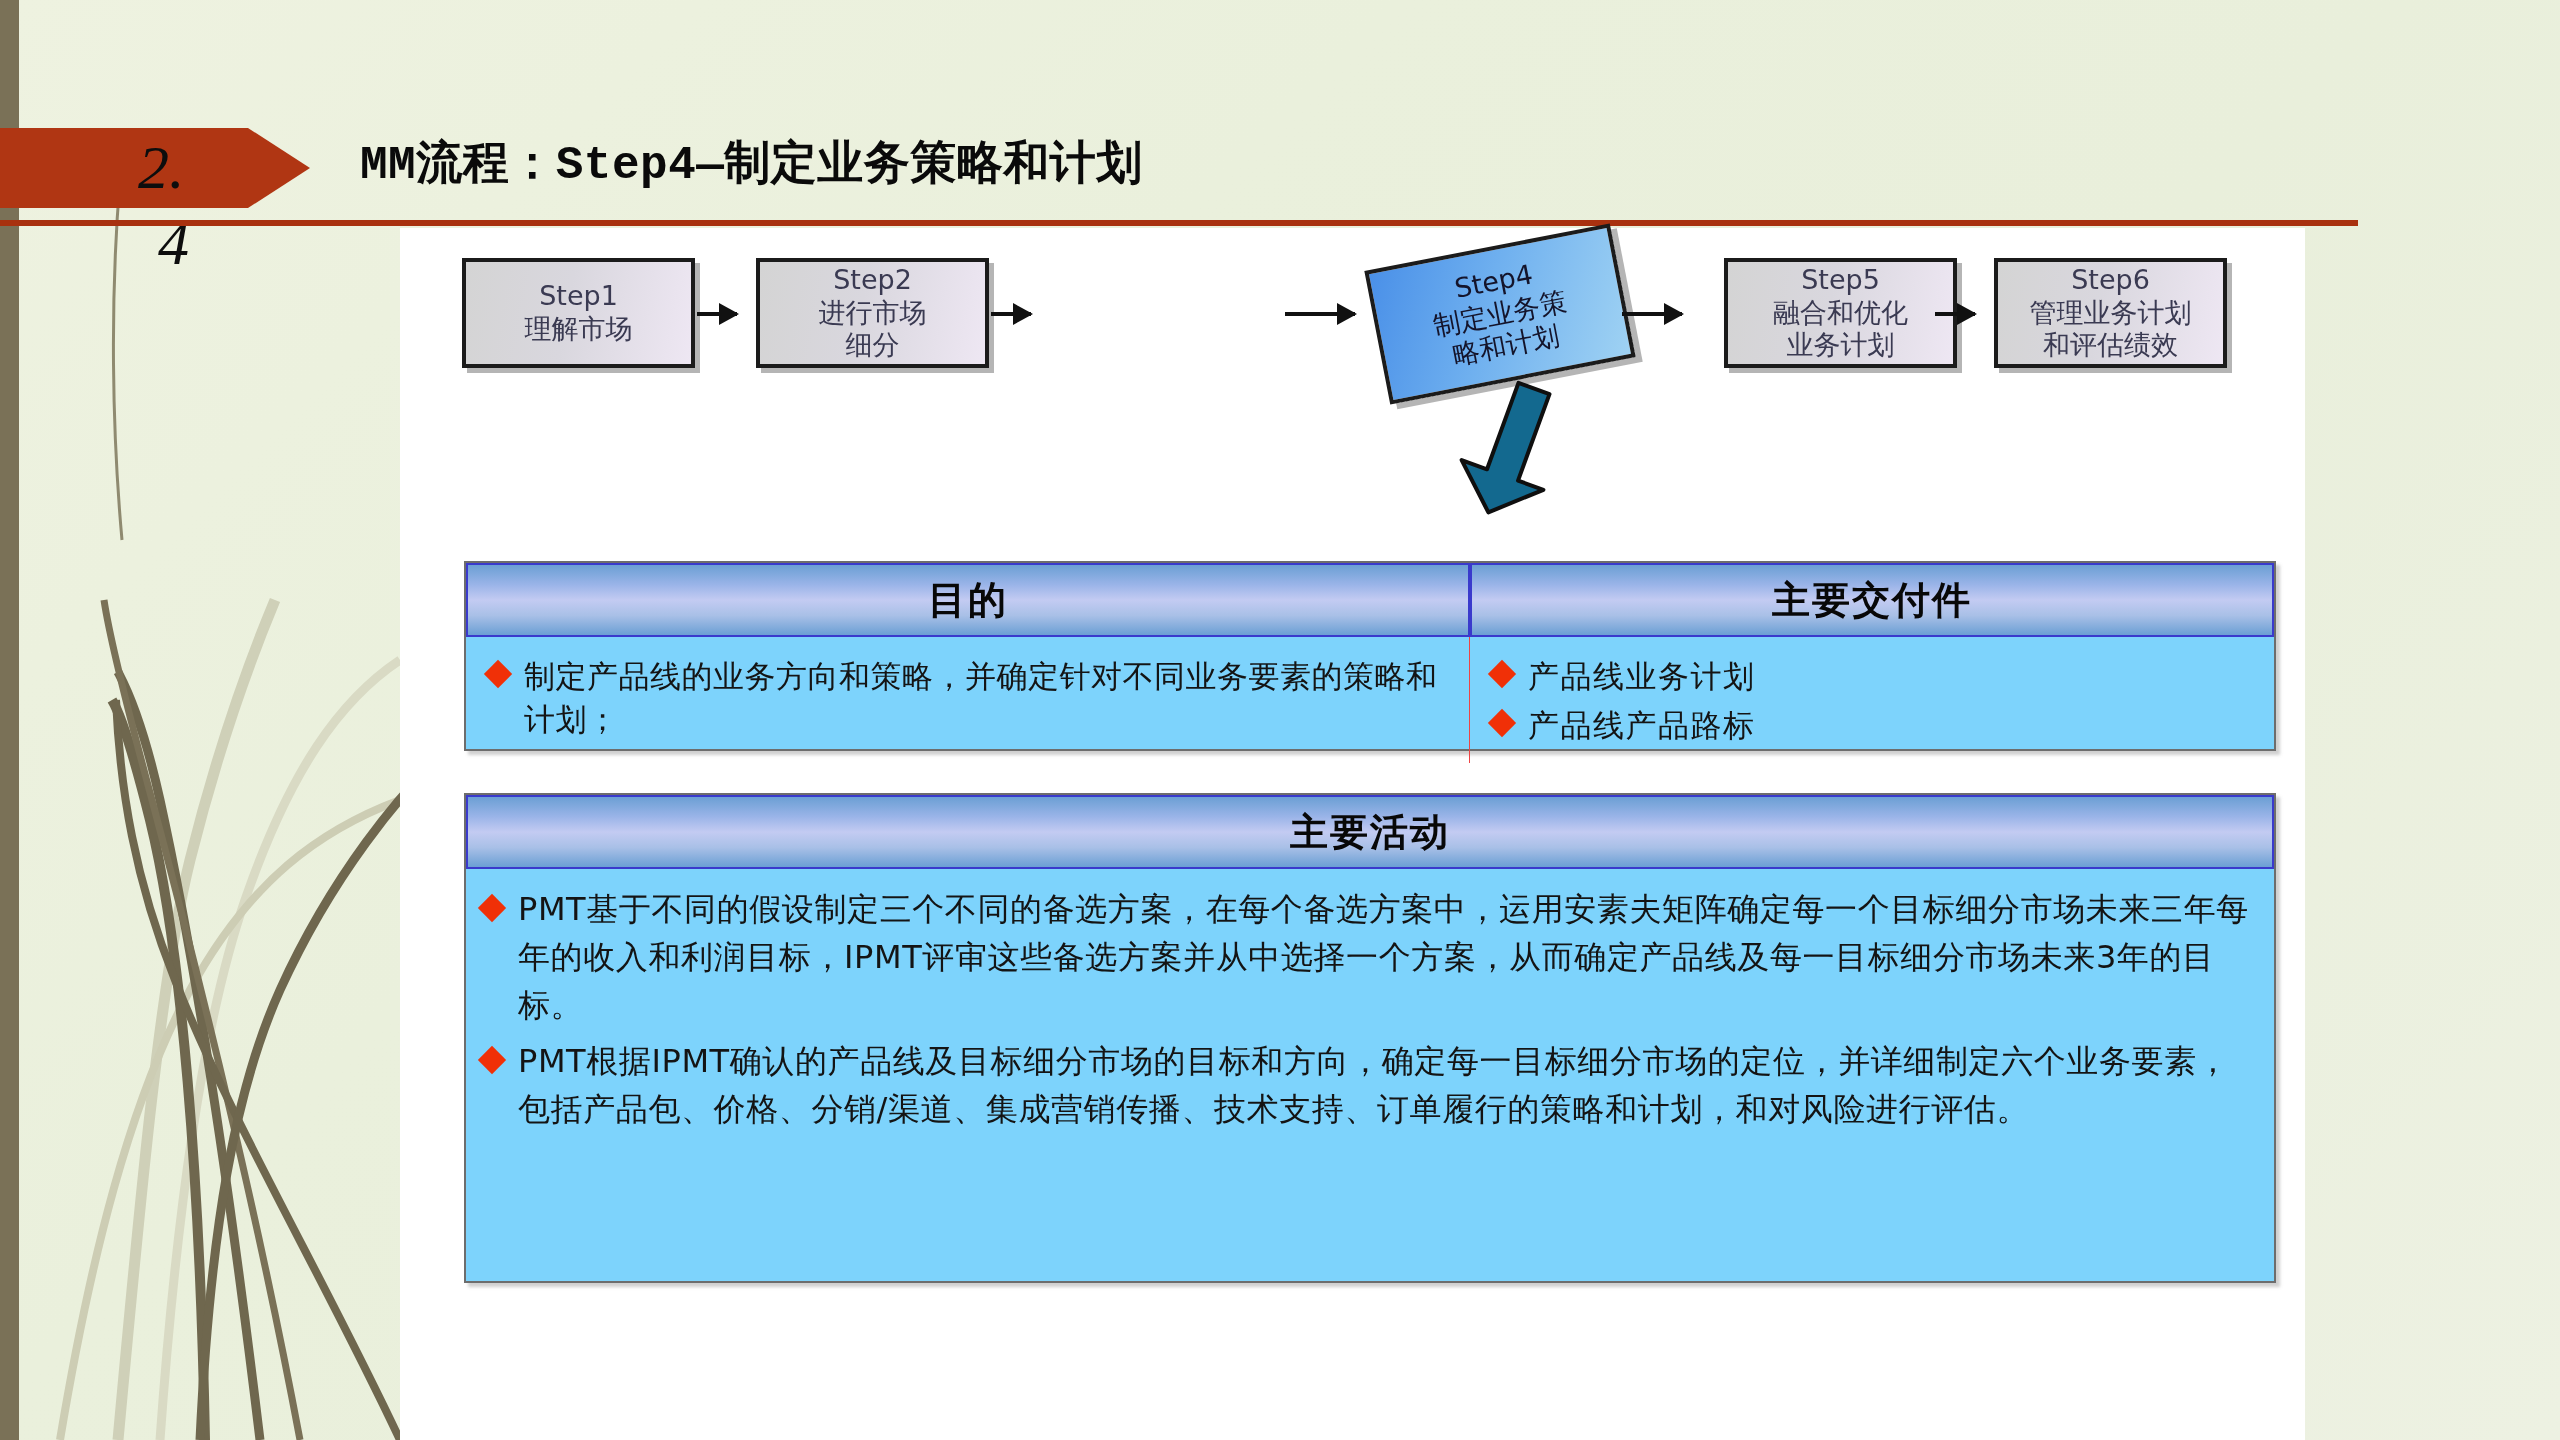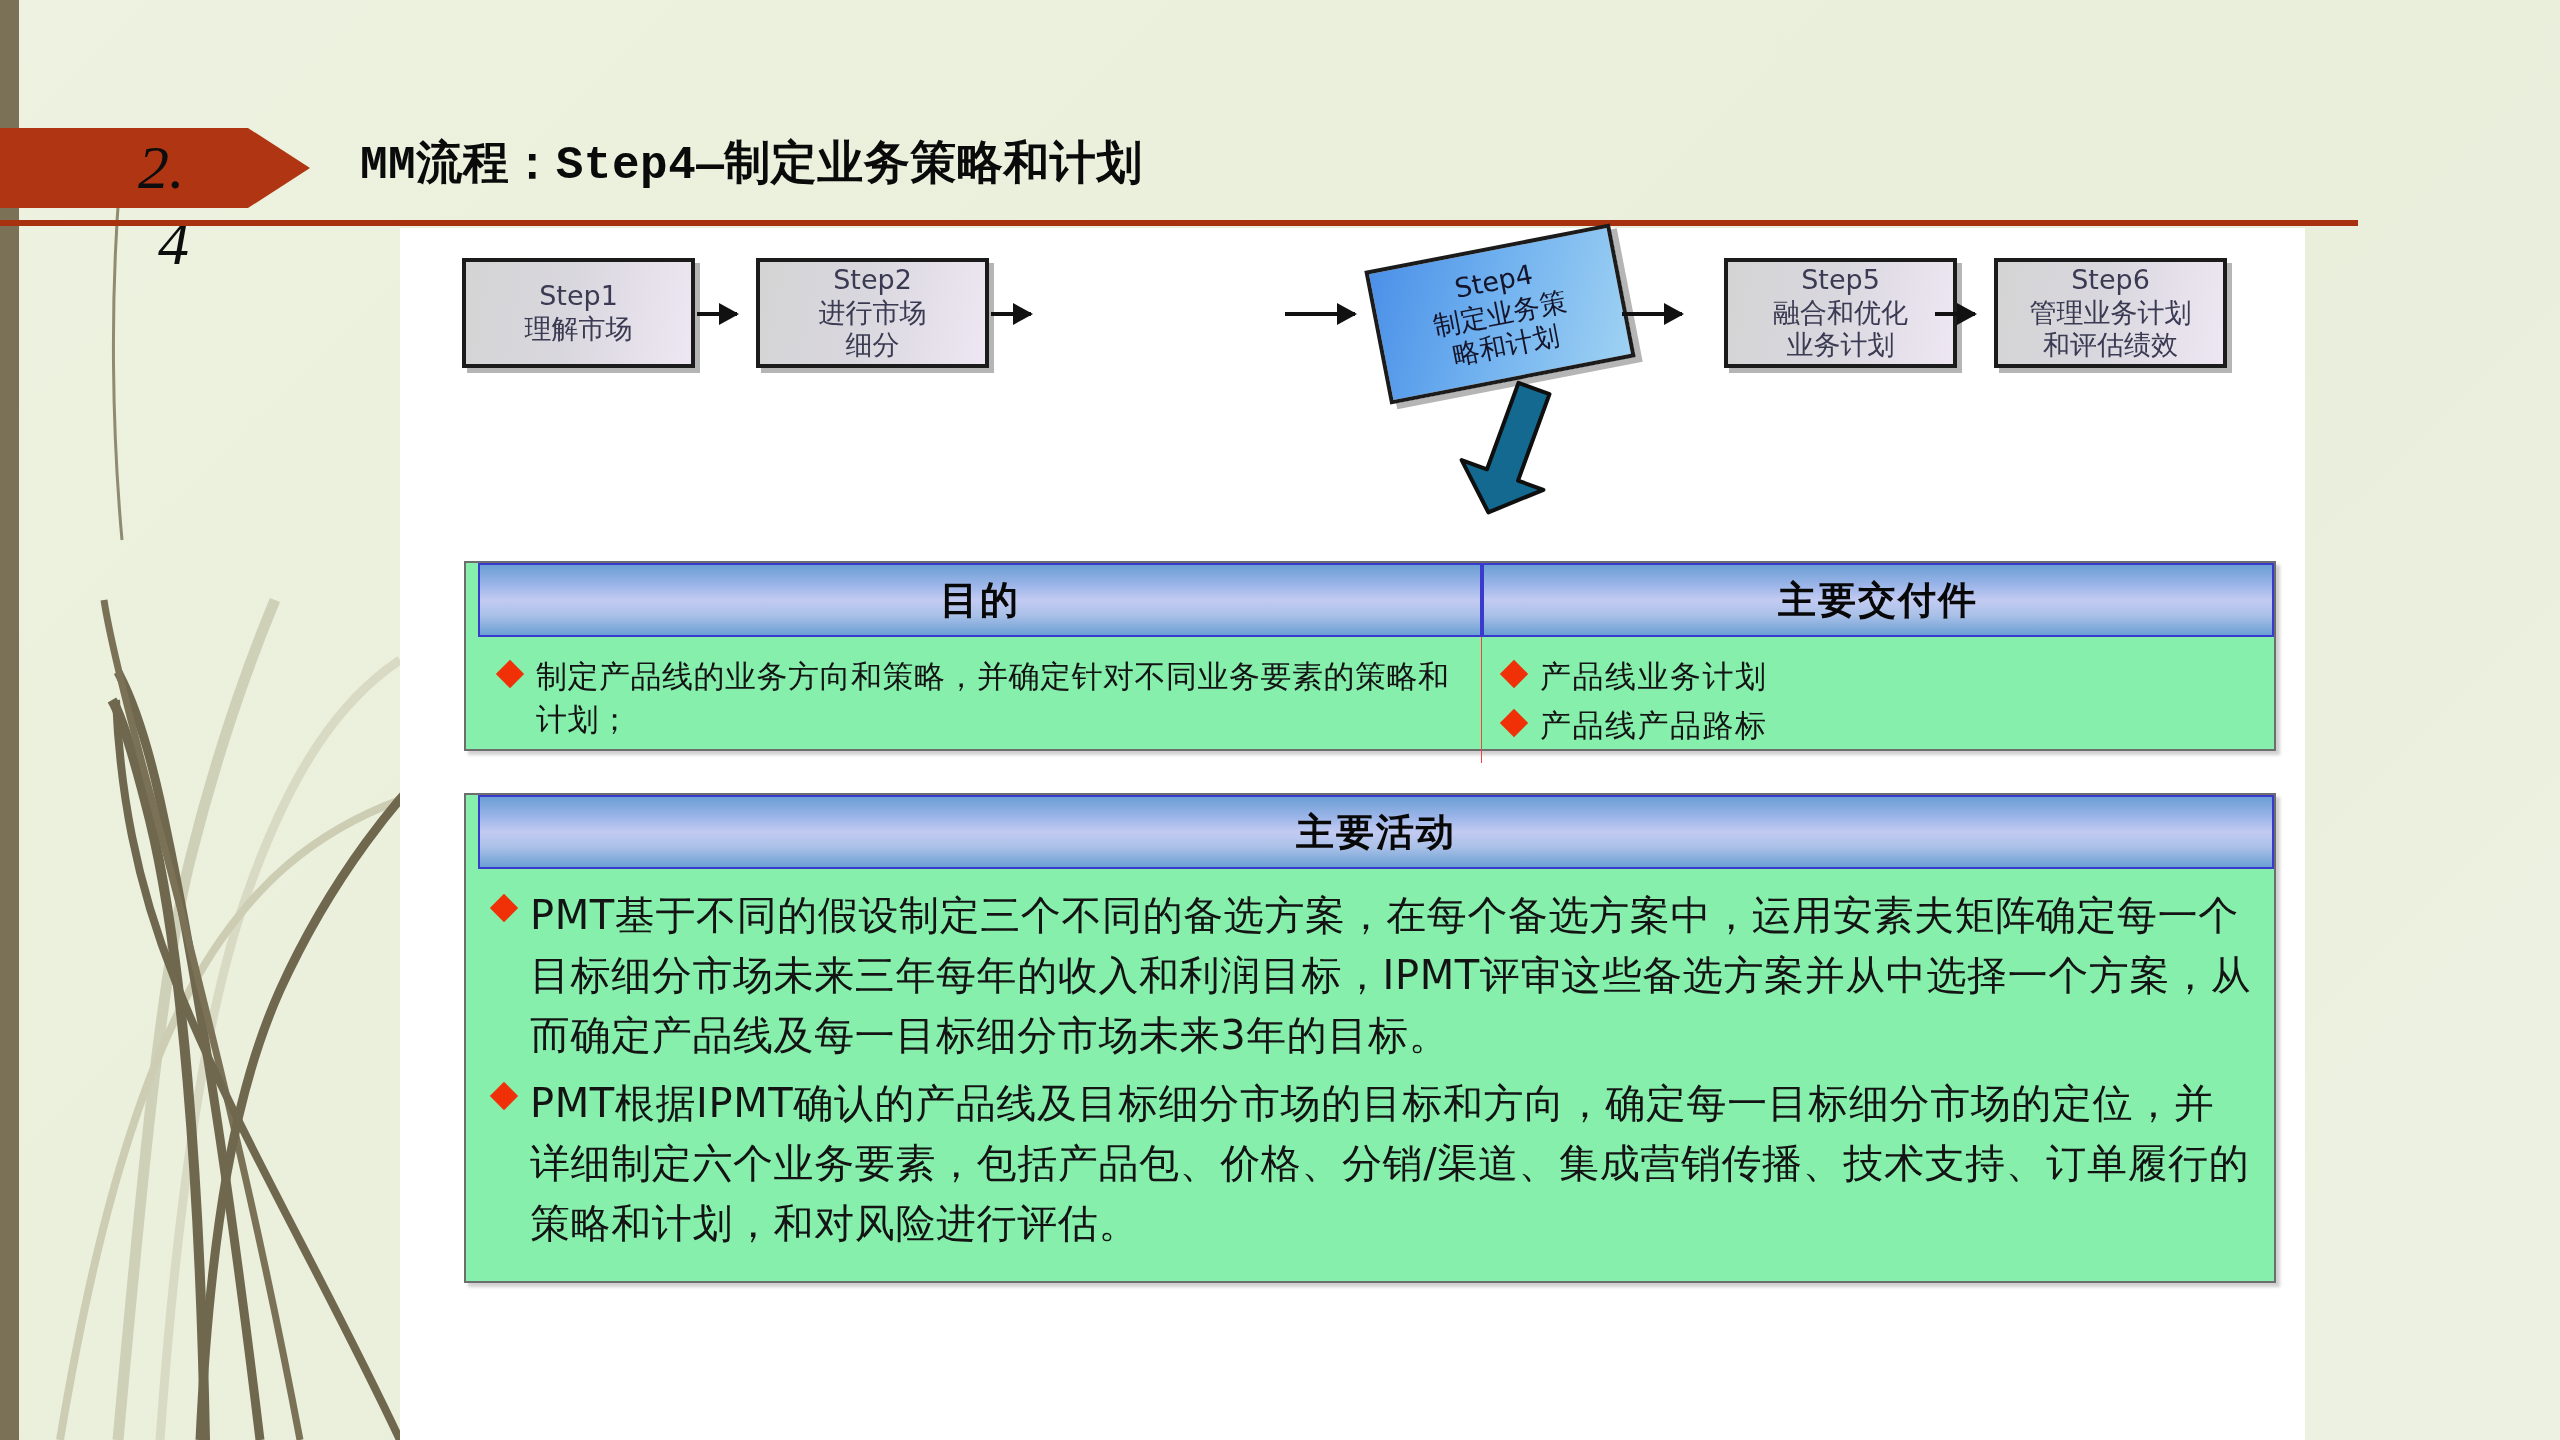--- a/index.html
+++ b/index.html
@@ -152,23 +152,22 @@
   .big-arrow {
     position: absolute;
     left: 1050px; top: 152px;
     width: 120px; height: 140px;
   }
   
   .tbl {
     position: absolute;
     border: 2px solid #6d6d6d;
     box-sizing: border-box;
-    background: #86efac;
+    background: #7dd3fc;
     box-shadow: 4px 4px 3px rgba(120,120,120,0.35);
-    padding-left: 12px;
   }
   .tbl-top {
     left: 64px; top: 333px; width: 1812px; height: 190px;
   }
   .tbl-bottom {
     left: 64px; top: 565px; width: 1812px; height: 490px;
   }
   .hdr-row { display: flex; height: 74px; }
   .hdr-cell {
     flex: 1;
@@ -212,21 +211,21 @@
     color: #141414;
     line-height: 1.38;
     letter-spacing: 0.5px;
   }
   .btxt.wide { letter-spacing: 1.5px; }
   .activities {
     padding: 16px 20px 10px 10px;
   }
   .activities .bullet-line { margin-bottom: 8px; }
   .activities .btxt {
-    font-size: 40px;
+    font-size: 32px;
     line-height: 1.5;
     letter-spacing: 0.6px;
   }
   .activities .dia { margin-top: 13px; }
 </style>
 </head>
 <body>
 
 <div id="slide">
 

